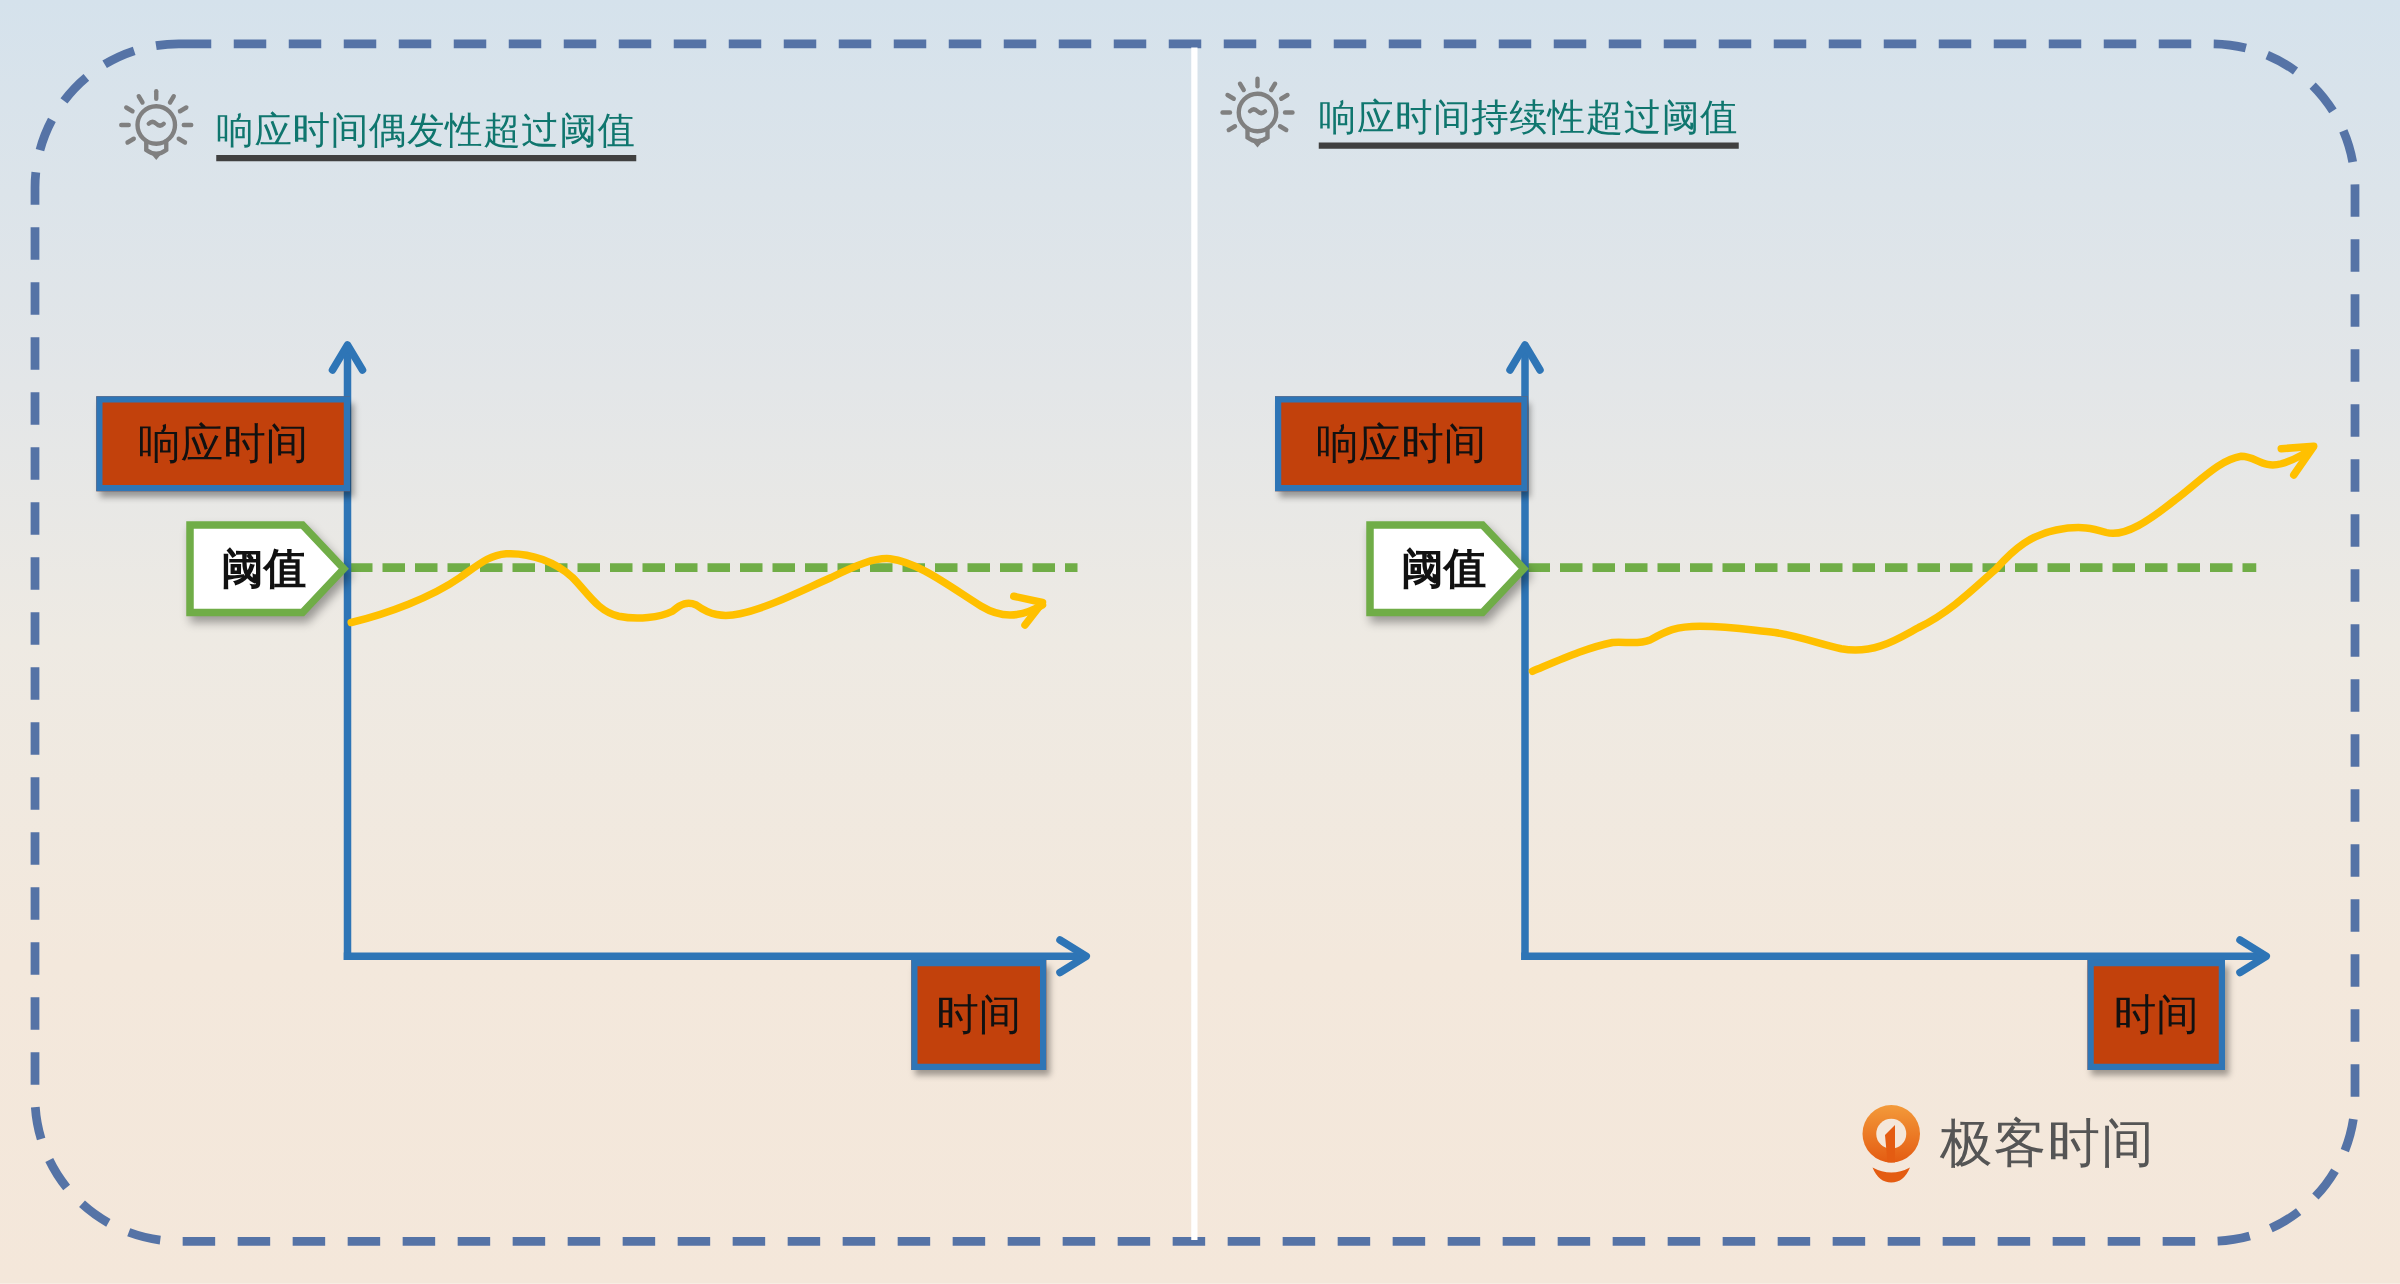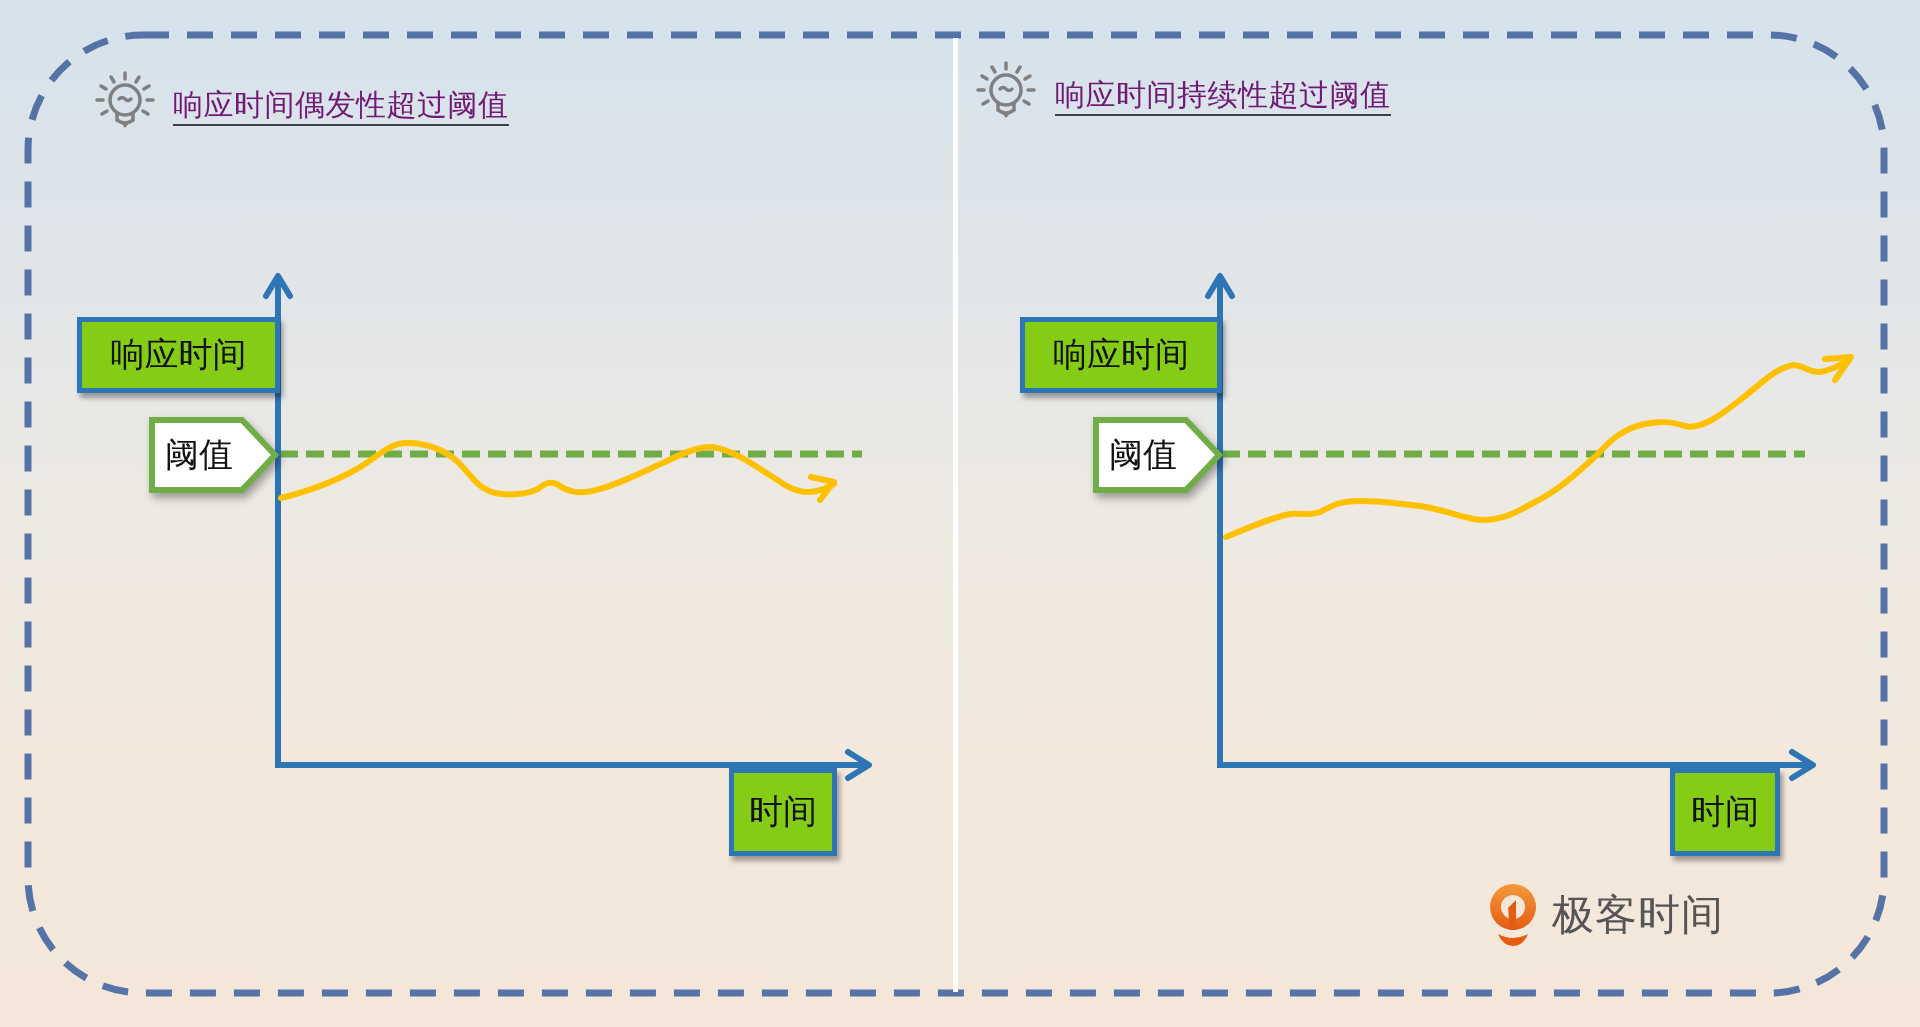--- a/index.html
+++ b/index.html
@@ -4,37 +4,37 @@
   <style>
     html, body { margin: 0; padding: 0; }
     body {
       width: 1920px; height: 1027px; overflow: hidden; position: relative;
       background: linear-gradient(to bottom, #d5e2ec 0%, #e3e6e8 30%, #eeeae3 50%, #f3e8dc 75%, #f4e7da 100%);
       font-family: "DejaVu Sans", "Liberation Sans", sans-serif;
     }
     .stage { position: absolute; left: 0; top: 0; width: 1920px; height: 1027px; }
     svg.canvas { position: absolute; left: 0; top: 0; }
     .panel-title {
-      position: absolute; color: #701a75; font-size: 30px; line-height: 34px;
-      border-bottom: 2px solid #404040; padding-bottom: 2px; letter-spacing: 0.5px;
+      position: absolute; color: #0f766e; font-size: 30px; line-height: 34px;
+      border-bottom: 5px solid #404040; padding-bottom: 2px; letter-spacing: 0.5px;
       white-space: nowrap;
     }
     .bulb { position: absolute; width: 64px; height: 64px; }
     .axis-label {
-      position: absolute; background: #84cc16; border: 5px solid #2e75b6;
+      position: absolute; background: #c2410c; border: 5px solid #2e75b6;
       box-shadow: 3px 5px 5px rgba(0,0,0,0.35);
       display: flex; align-items: center; justify-content: center;
       color: #111; font-size: 34px; box-sizing: border-box; white-space: nowrap;
     }
     .threshold-label {
       position: absolute; display: flex; align-items: center;
       color: #111; font-size: 34px; box-sizing: border-box;
     }
     .threshold-label svg { position: absolute; left: 0; top: 0; }
-    .threshold-label span { position: relative; padding-left: 16px; }
+    .threshold-label span { position: relative; padding-left: 28px; font-weight: bold; }
     .divider { position: absolute; left: 953px; top: 38px; width: 5px; height: 954px; background: #ffffff; }
     .logo { position: absolute; left: 1488px; top: 880px; height: 70px; display: flex; align-items: center; }
     .logo-text { font-size: 42px; color: #555; font-weight: normal; margin-left: 14px; letter-spacing: 1px; white-space: nowrap; }
   </style>
 </head>
 <body>
 
 <div class="stage">
 
   <svg class="canvas" width="1920" height="1027" viewBox="0 0 1920 1027">

